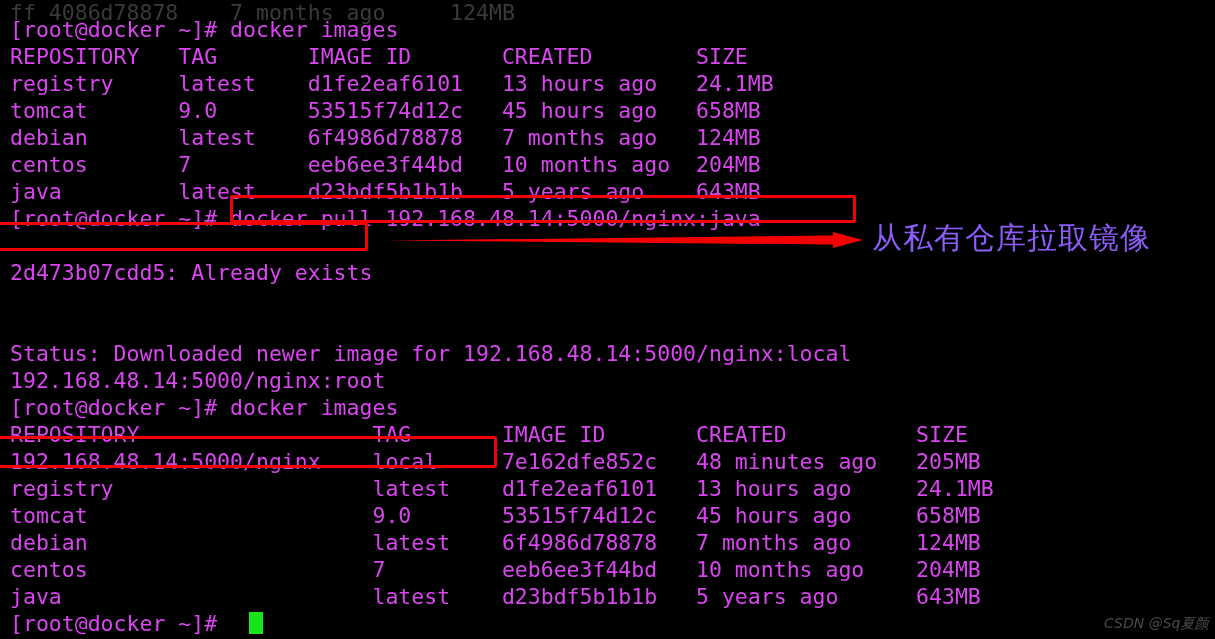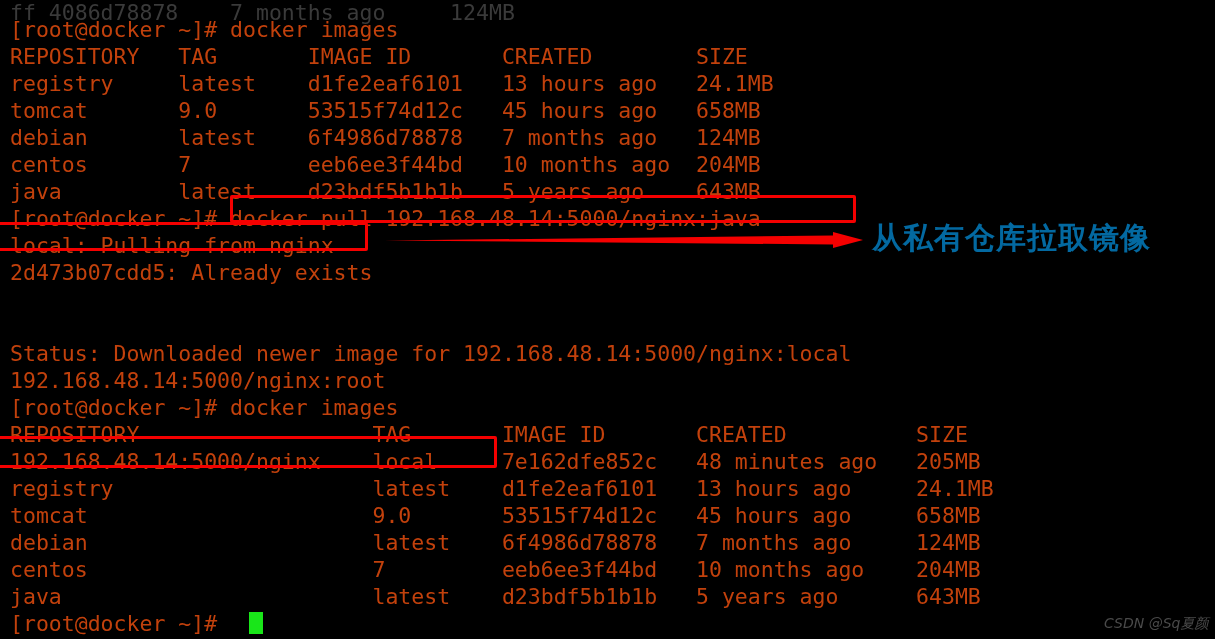--- a/index.html
+++ b/index.html
@@ -37,21 +37,21 @@
 
   .line {
     position: absolute;
     left: 2px;
     height: 27px;
     line-height: 27px;
     white-space: pre;
     font-family: "DejaVu Sans Mono", "Liberation Mono", monospace;
     font-size: 21.5px;
     letter-spacing: 0px;
-    color: #c2410c;
+    color: #d946ef;
     font-weight: 400;
   }
 
   .line.partial {
     color: #3a3a3a;
     overflow: hidden;
   }
 
   
   .cursor {
@@ -72,24 +72,24 @@
   }
 
   .arrow-svg {
     position: absolute;
     z-index: 6;
     overflow: visible;
   }
 
   .cn-note {
     position: absolute;
-    color: #0369a1;
+    color: #8b5cf6;
     font-family: "DejaVu Sans", "Liberation Sans", sans-serif;
     font-size: 30px;
-    font-weight: 700;
+    font-weight: 400;
     line-height: 32px;
     white-space: pre;
     letter-spacing: 1px;
     z-index: 7;
   }
 
   .watermark {
     position: absolute;
     color: #4a4a4a;
     font-family: "DejaVu Sans", "Liberation Sans", sans-serif;
@@ -108,21 +108,20 @@
   <div class="screen">
     <div class="line partial" style="top:-9px">ff 4086d78878    7 months ago     124MB</div>
     <div class="line" style="top:8px">[root@docker ~]# docker images</div>
     <div class="line" style="top:35px">REPOSITORY   TAG       IMAGE ID       CREATED        SIZE</div>
     <div class="line" style="top:62px">registry     latest    d1fe2eaf6101   13 hours ago   24.1MB</div>
     <div class="line" style="top:89px">tomcat       9.0       53515f74d12c   45 hours ago   658MB</div>
     <div class="line" style="top:116px">debian       latest    6f4986d78878   7 months ago   124MB</div>
     <div class="line" style="top:143px">centos       7         eeb6ee3f44bd   10 months ago  204MB</div>
     <div class="line" style="top:170px">java         latest    d23bdf5b1b1b   5 years ago    643MB</div>
     <div class="line" style="top:197px">[root@docker ~]# docker pull 192.168.48.14:5000/nginx:java</div>
-    <div class="line" style="top:224px">local: Pulling from nginx</div>
     <div class="line" style="top:251px">2d473b07cdd5: Already exists</div>
     <div class="line" style="top:332px">Status: Downloaded newer image for 192.168.48.14:5000/nginx:local</div>
     <div class="line" style="top:359px">192.168.48.14:5000/nginx:root</div>
     <div class="line" style="top:386px">[root@docker ~]# docker images</div>
     <div class="line" style="top:413px">REPOSITORY                  TAG       IMAGE ID       CREATED          SIZE</div>
     <div class="line" style="top:440px">192.168.48.14:5000/nginx    local     7e162dfe852c   48 minutes ago   205MB</div>
     <div class="line" style="top:467px">registry                    latest    d1fe2eaf6101   13 hours ago     24.1MB</div>
     <div class="line" style="top:494px">tomcat                      9.0       53515f74d12c   45 hours ago     658MB</div>
     <div class="line" style="top:521px">debian                      latest    6f4986d78878   7 months ago     124MB</div>
     <div class="line" style="top:548px">centos                      7         eeb6ee3f44bd   10 months ago    204MB</div>

